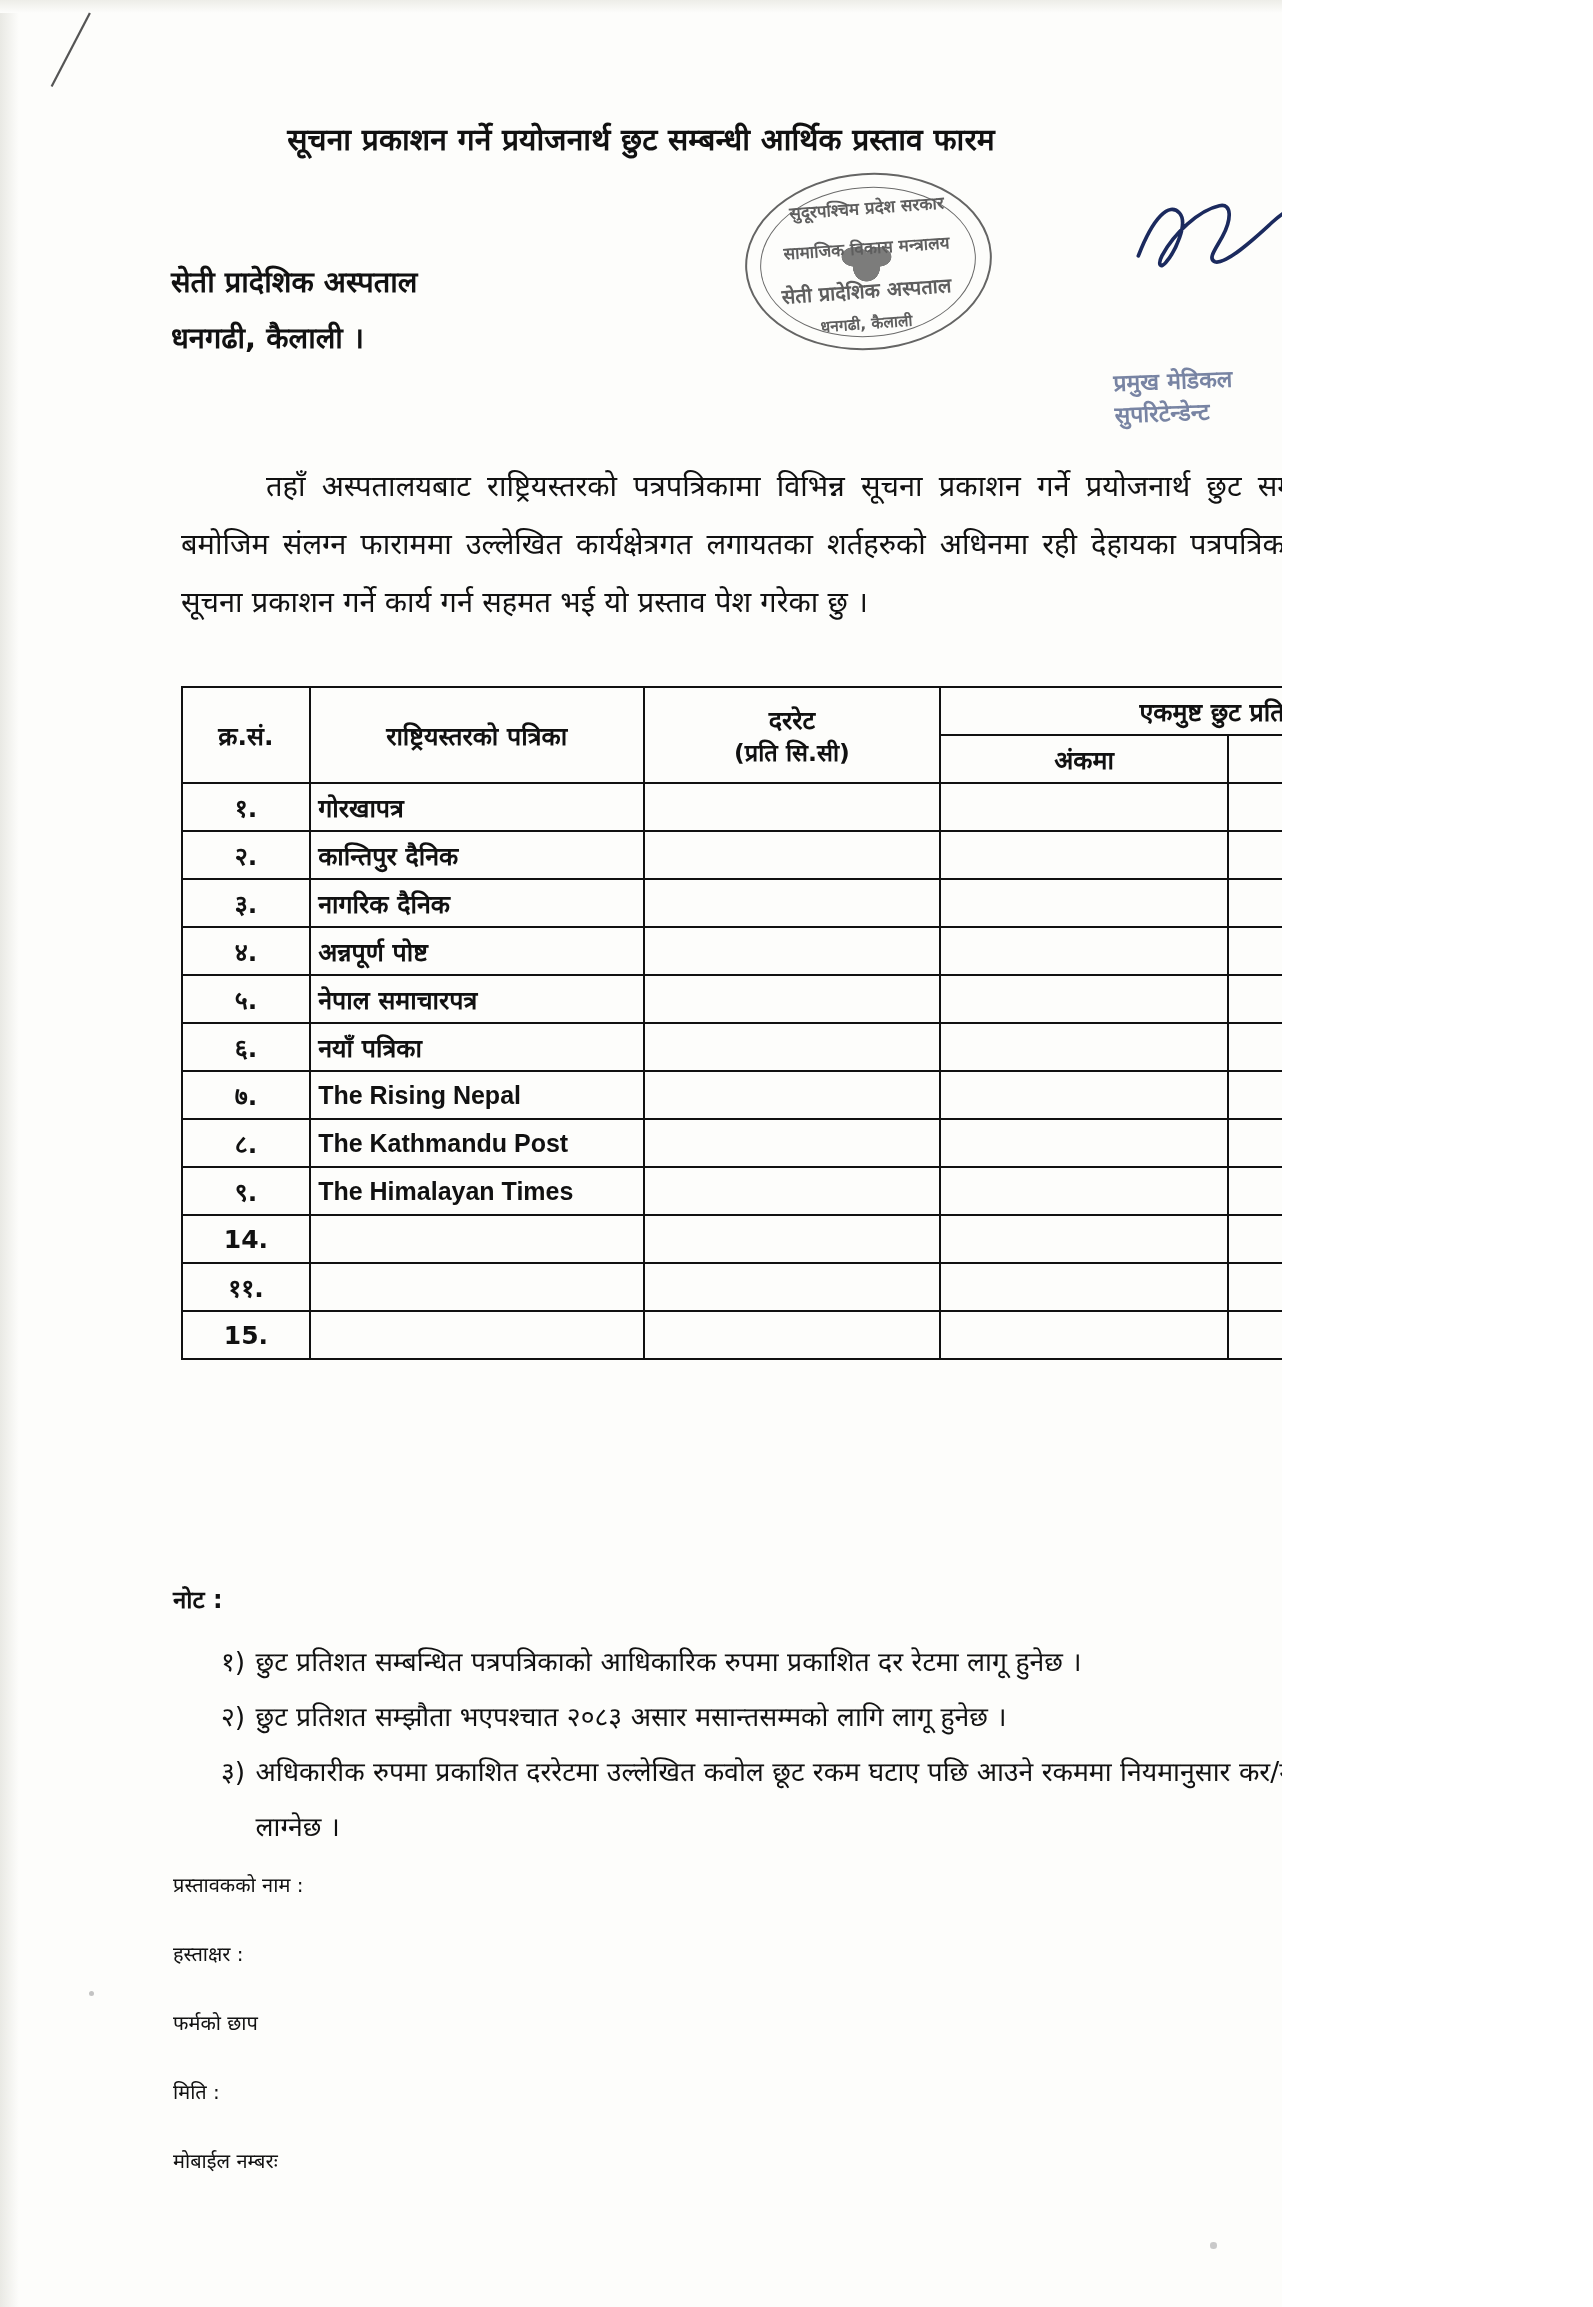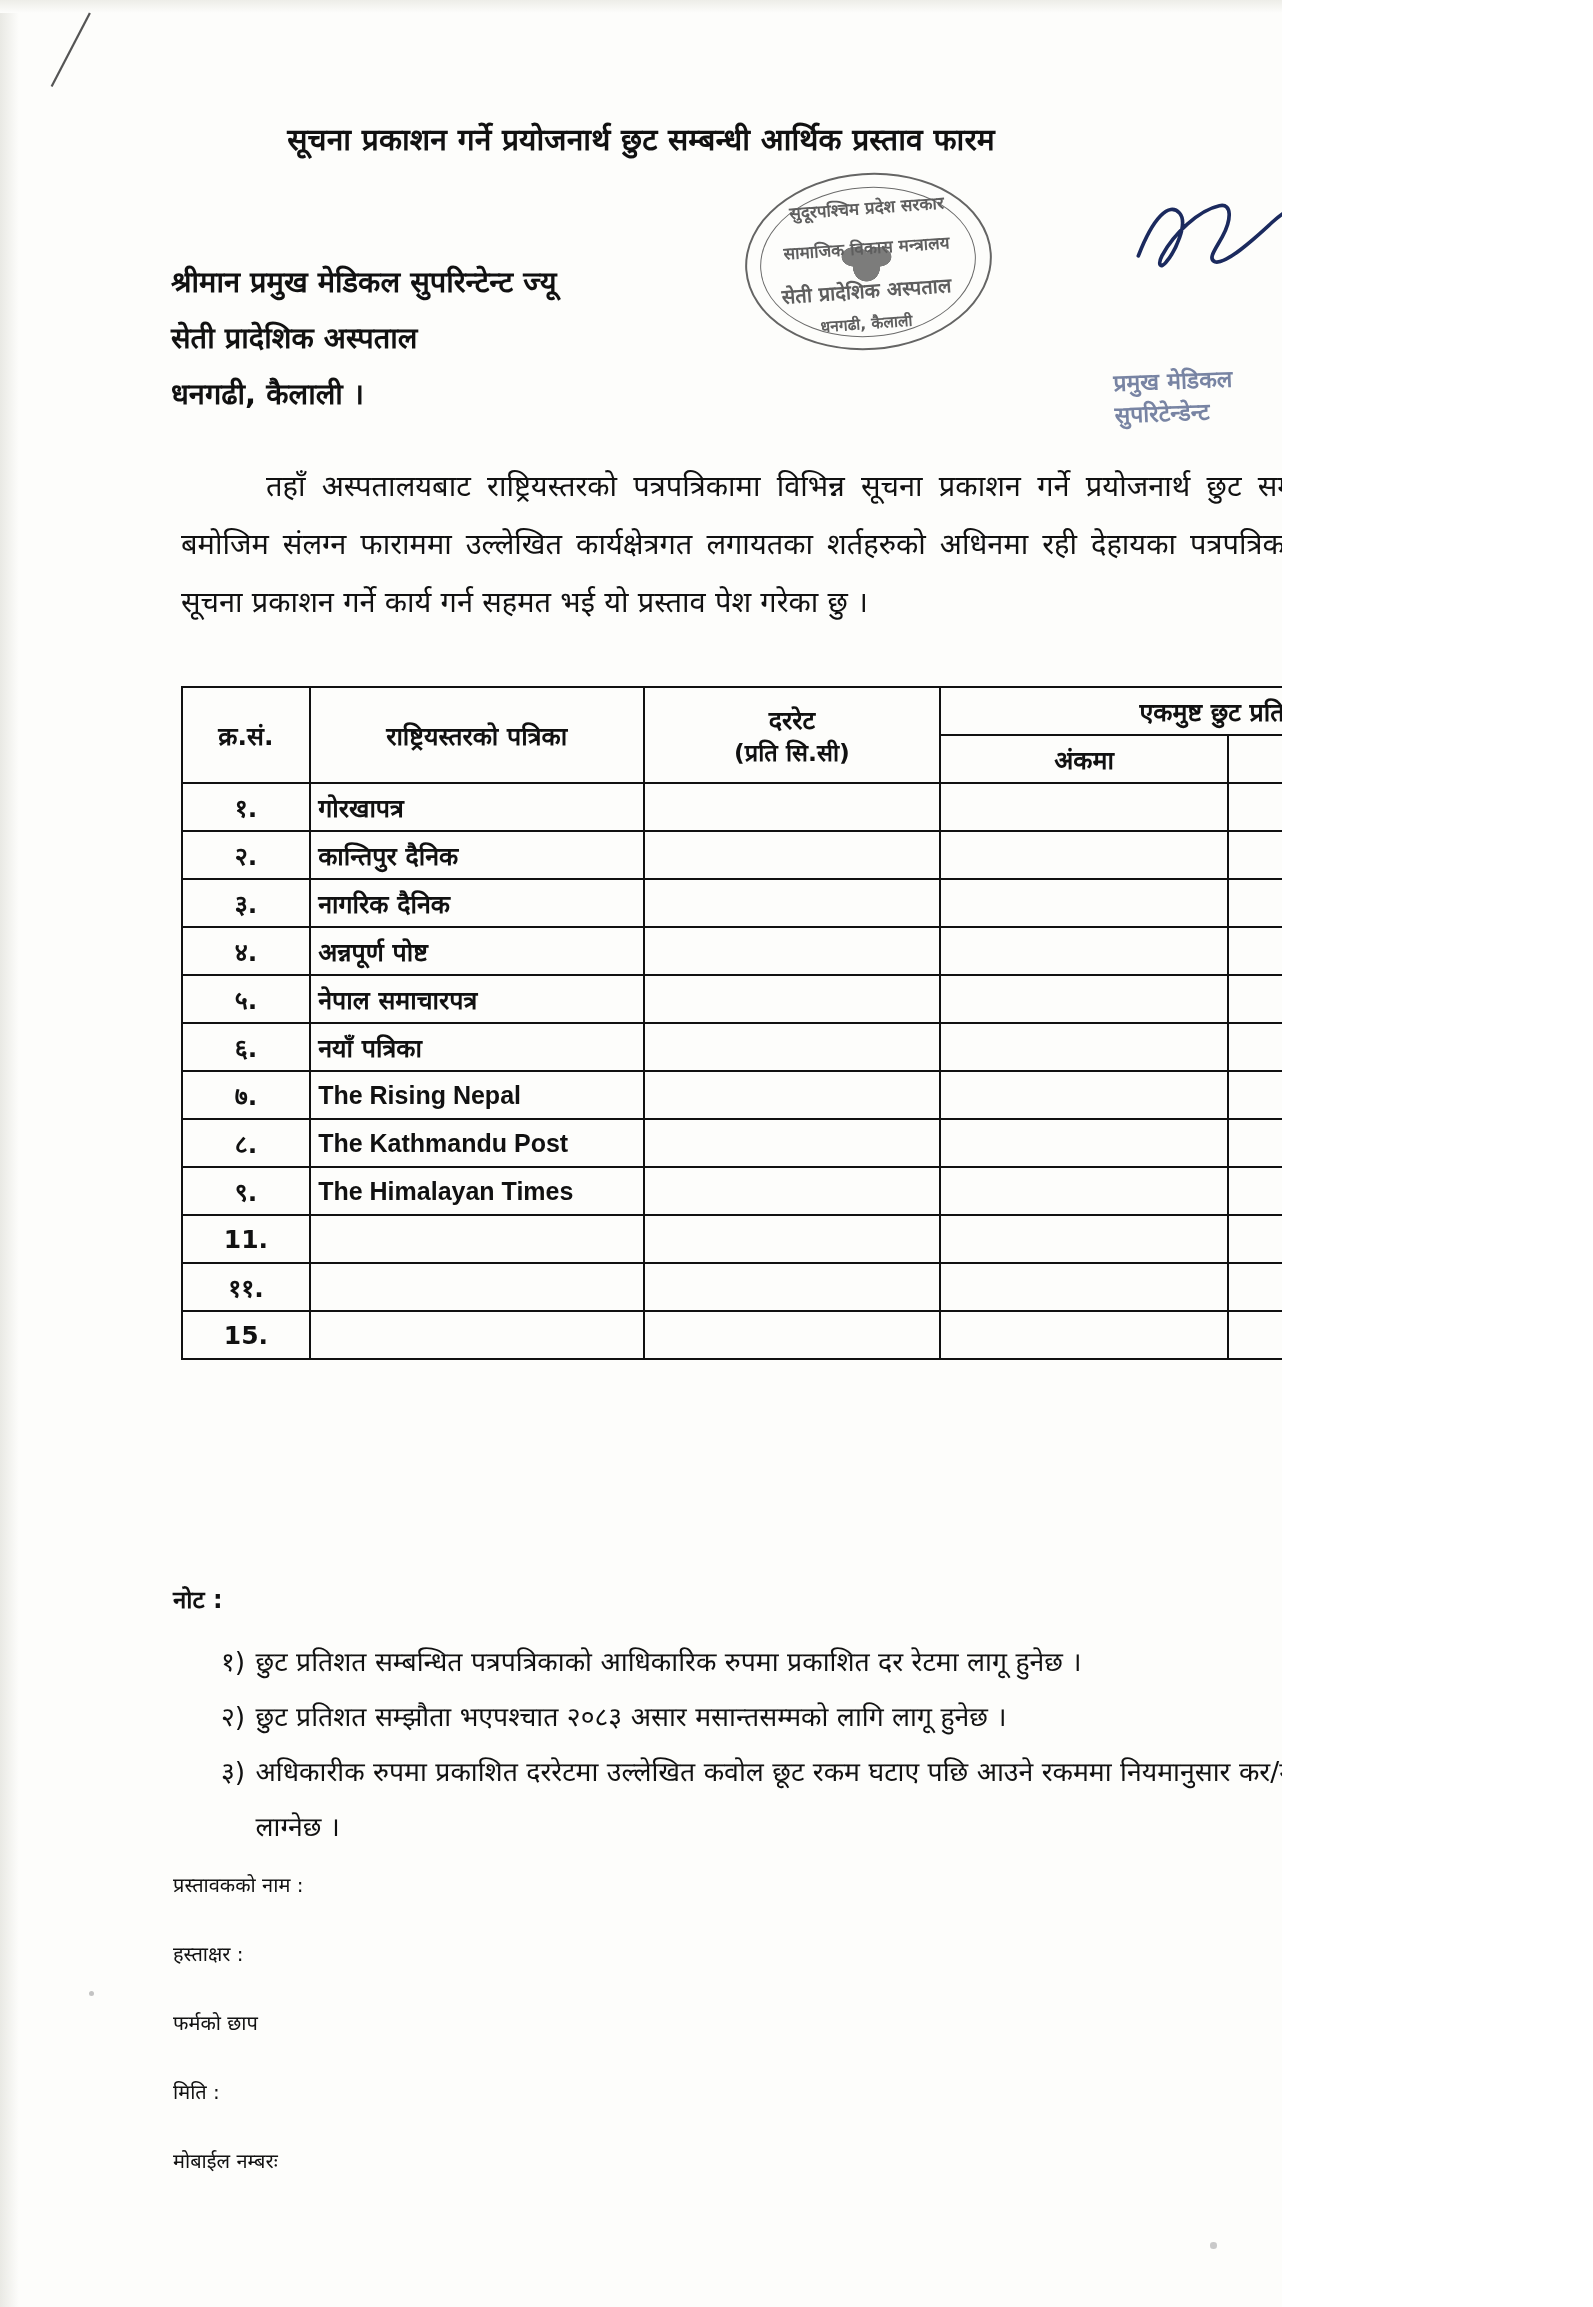--- a/index.html
+++ b/index.html
@@ -225,21 +225,20 @@
 
   <div class="corner-mark">
     <svg width="52" height="81" viewBox="0 0 70 110">
       <path d="M62 4 L10 104" stroke="#555" stroke-width="3" fill="none"></path>
     </svg>
   </div>
 
   <div class="doc-title">सूचना प्रकाशन गर्ने प्रयोजनार्थ छुट सम्बन्धी आर्थिक प्रस्ताव फारम</div>
 
   <div class="addressee">
-    <div>श्रीमान प्रमुख मेडिकल सुपरिन्टेन्ट ज्यू</div>
     <div>सेती प्रादेशिक अस्पताल</div>
     <div>धनगढी, कैलाली ।</div>
   </div>
 
   <div class="seal">
     <div class="ring"></div>
     <div class="ring2"></div>
     <div class="emblem"></div>
     <div class="seal-text t1">सुदूरपश्चिम प्रदेश सरकार</div>
     <div class="seal-text t2">सामाजिक विकास मन्त्रालय</div>
@@ -336,21 +335,21 @@
             <td class="blank"></td>
           </tr>
           <tr>
             <td class="sn">९.</td>
             <td class="pap pap-en">The Himalayan Times</td>
             <td class="blank"></td>
             <td class="blank"></td>
             <td class="blank"></td>
           </tr>
           <tr>
-            <td class="sn">11.</td>
+            <td class="sn">14.</td>
             <td class="pap"></td>
             <td class="blank"></td>
             <td class="blank"></td>
             <td class="blank"></td>
           </tr>
           <tr>
             <td class="sn">११.</td>
             <td class="pap"></td>
             <td class="blank"></td>
             <td class="blank"></td>

